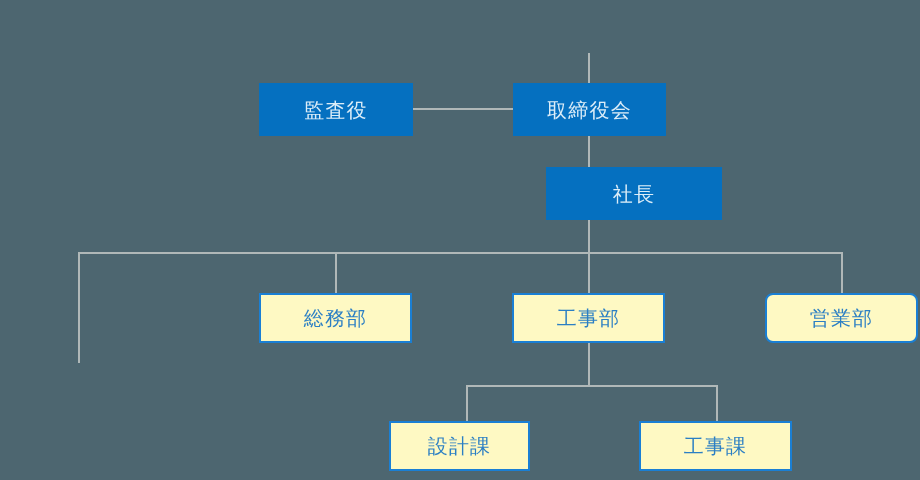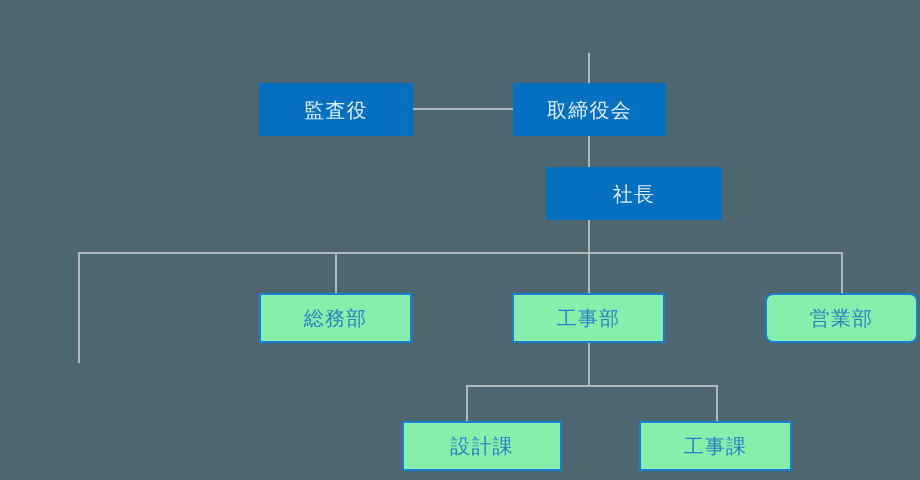--- a/index.html
+++ b/index.html
@@ -38,21 +38,21 @@
     justify-content: center;
     letter-spacing: 0.06em;
     white-space: nowrap;
   }
   .node.primary {
     background: #0570c0;
     color: #dcedf8;
     font-size: 20px;
   }
   .node.secondary {
-    background: #86efac;
+    background: #fef9c3;
     border: 2px solid #1a7fd4;
     color: #2b7fc4;
     font-size: 20px;
   }
   .node-label {
     display: block;
     line-height: 1;
   }
 </style>
 </head>
@@ -102,21 +102,21 @@
 
   <div class="node secondary" style="left:512px; top:293px; width:153px; height:50px;">
     <span class="node-label">工事部</span>
   </div>
 
   <div class="node secondary" style="left:765px; top:293px; width:153px; height:50px;border-radius:8px;">
     <span class="node-label">営業部</span>
   </div>
 
 
-  <div class="node secondary" style="left:402px; top:421px; width:160px; height:50px;text-align:center;">
+  <div class="node secondary" style="left:389px; top:421px; width:141px; height:50px;text-align:center;">
     <span class="node-label">設計課</span>
   </div>
 
   <div class="node secondary" style="left:639px; top:421px; width:153px; height:50px;">
     <span class="node-label">工事課</span>
   </div>
 
 </div>
 
 </body></html>

